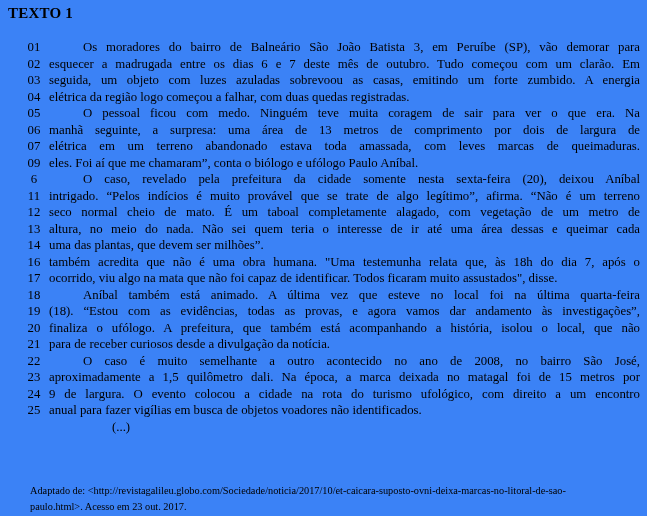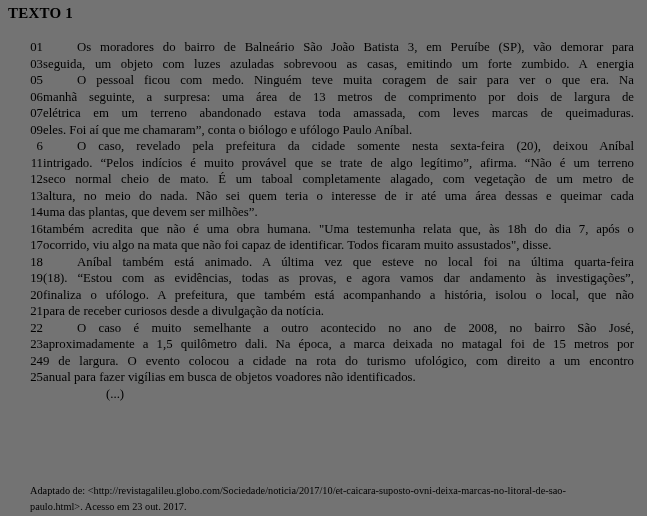--- a/index.html
+++ b/index.html
@@ -2,28 +2,28 @@
 <html><head>
 <meta charset="utf-8">
 <style>
   html, body { margin: 0; padding: 0; }
   body {
     width: 647px; height: 516px;
     background: #ffffff; color: #000000;
     font-family: "Liberation Serif", serif;
     overflow: hidden;
   }
-  .page { position: relative; width: 647px; height: 516px; background: #737373; }
+  .page { position: relative; width: 647px; height: 516px; background: #3b82f6; }
   .title {
     position: absolute; left: 8px; top: 5px;
     font-weight: bold; font-size: 15px; letter-spacing: 0.2px;
   }
   .lines { position: absolute; left: 0; top: 39px; }
   .line { display: flex; height: 16.5px; line-height: 16.5px; font-size: 12.8px; }
-  .num { flex: none; margin-left: 13px; width: 30px; text-align: right; }
+  .num { flex: none; margin-left: 19px; width: 30px; text-align: center; }
   .txt { flex: none; width: 591px; overflow: hidden; }
   .just { text-align: justify; text-align-last: justify; }
   .ind  { text-indent: 34px; }
   .ell  { text-indent: 63px; }
   .cite {
     position: absolute; left: 30px; right: 23px; top: 483px;
     font-size: 10.3px; line-height: 15.5px; 
   }
 </style>
 </head>
@@ -33,22 +33,30 @@
 
   <div class="title">TEXTO 1</div>
 
   <div class="lines">
 
     <div class="line">
       <span class="num">01</span>
       <span class="txt just ind">Os moradores do bairro de Balneário São João Batista 3, em Peruíbe (SP), vão demorar para</span>
     </div>
     <div class="line">
+      <span class="num">02</span>
+      <span class="txt just">esquecer a madrugada entre os dias 6 e 7 deste mês de outubro. Tudo começou com um clarão. Em</span>
+    </div>
+    <div class="line">
       <span class="num">03</span>
       <span class="txt just">seguida, um objeto com luzes azuladas sobrevoou as casas, emitindo um forte zumbido. A energia</span>
+    </div>
+    <div class="line">
+      <span class="num">04</span>
+      <span class="txt">elétrica da região logo começou a falhar, com duas quedas registradas.</span>
     </div>
     <div class="line">
       <span class="num">05</span>
       <span class="txt just ind">O pessoal ficou com medo. Ninguém teve muita coragem de sair para ver o que era. Na</span>
     </div>
     <div class="line">
       <span class="num">06</span>
       <span class="txt just">manhã seguinte, a surpresa: uma área de 13 metros de comprimento por dois de largura de</span>
     </div>
     <div class="line">

